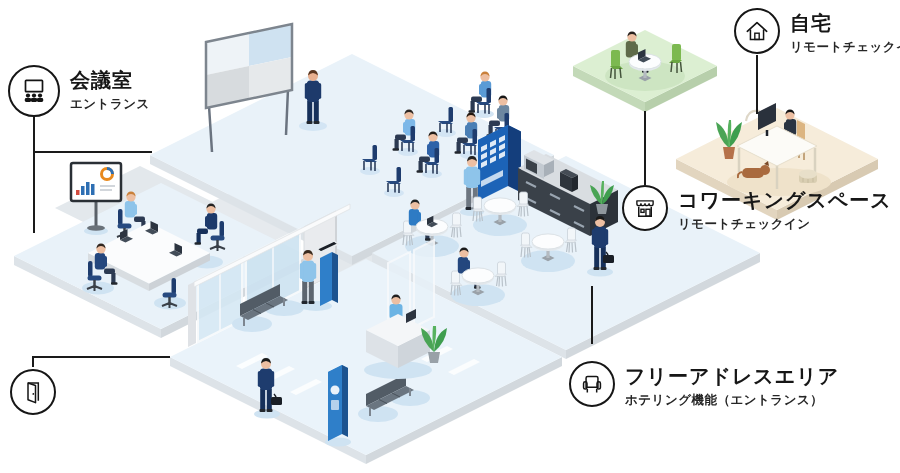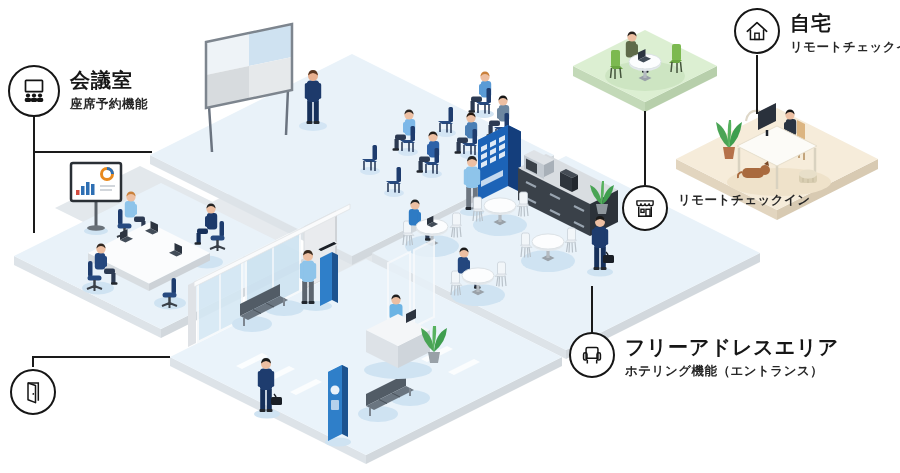--- a/index.html
+++ b/index.html
@@ -394,37 +394,37 @@
             <circle cx="24" cy="30.5" r="3"></circle>
             <circle cx="32.5" cy="30.5" r="3"></circle>
         <rect x="11" y="34" width="9" height="5.5" rx="2"></rect>
             <rect x="19.5" y="34" width="9" height="5.5" rx="2"></rect>
             <rect x="28" y="34" width="9" height="5.5" rx="2"></rect>
       </g>
     </svg>
   </div>
   <div class="c-text">
     <div class="c-title">会議室</div>
-    <div class="c-sub">座席予約機能</div>
+    <div class="c-sub">エントランス</div>
   </div>
 </div>
 
 <div class="callout" style="left:10px;top:369px">
   <div class="c-circle">
     <svg class="c-icon-svg" width="30" height="30" viewBox="0 0 48 48">
       <path d="M16,9.5 L32.5,9.5 L32.5,38" fill="none" stroke="#141414" stroke-width="2.4"></path>
       <path d="M16,9.5 L16,36.5 L28,41 L28,13.5 z" fill="none" stroke="#141414" stroke-width="2.4" stroke-linejoin="round"></path>
       <circle cx="24.5" cy="27" r="1.4" fill="#141414"></circle>
     </svg>
   </div>
   <div class="c-text">
   </div>
 </div>
 
-<div class="callout" style="left:569px;top:332px">
+<div class="callout" style="left:569px;top:361px">
   <div class="c-circle">
     <svg class="c-icon-svg" width="30" height="30" viewBox="0 0 48 48">
       <path d="M17,12 h14 a2.5,2.5 0 0 1 2.5,2.5 V29 H14.5 V14.5 A2.5,2.5 0 0 1 17,12 z" fill="none" stroke="#141414" stroke-width="2.4"></path>
       <rect x="10.5" y="20.5" width="5.5" height="11.5" rx="2.5" fill="none" stroke="#141414" stroke-width="2.4"></rect>
       <rect x="32" y="20.5" width="5.5" height="11.5" rx="2.5" fill="none" stroke="#141414" stroke-width="2.4"></rect>
       <path d="M16.5,32 v5.5 M31.5,32 v5.5" stroke="#141414" stroke-width="2.4"></path>
     </svg>
   </div>
   <div class="c-text">
     <div class="c-title">フリーアドレスエリア</div>
@@ -435,20 +435,21 @@
 <div class="callout" style="left:622px;top:185px">
   <div class="c-circle">
     <svg class="c-icon-svg" width="30" height="30" viewBox="0 0 48 48">
       <path d="M11,12.5 h26 v4.5 a3.25,3.25 0 0 1 -6.5,0 a3.25,3.25 0 0 1 -6.5,0 a3.25,3.25 0 0 1 -6.5,0 a3.25,3.25 0 0 1 -6.5,0 z" fill="none" stroke="#141414" stroke-width="2.2" stroke-linejoin="round"></path>
       <path d="M14,22 V37 H34 V22" fill="none" stroke="#141414" stroke-width="2.4"></path>
       <rect x="25.5" y="26" width="6.5" height="11" fill="none" stroke="#141414" stroke-width="2.2"></rect>
       <rect x="17.5" y="26" width="5" height="5" fill="none" stroke="#141414" stroke-width="2.2"></rect>
     </svg>
   </div>
   <div class="c-text">
+    <div class="c-title">コワーキングスペース</div>
     <div class="c-sub">リモートチェックイン</div>
   </div>
 </div>
 
 <div class="callout" style="left:734px;top:8px">
   <div class="c-circle">
     <svg class="c-icon-svg" width="30" height="30" viewBox="0 0 48 48">
       <path d="M8.5,24.5 L24,10.5 L39.5,24.5" fill="none" stroke="#141414" stroke-width="2.6" stroke-linecap="round" stroke-linejoin="round"></path>
       <path d="M13.5,21.5 V37.5 H34.5 V21.5" fill="none" stroke="#141414" stroke-width="2.4"></path>
       <rect x="20.5" y="27.5" width="7" height="10" fill="none" stroke="#141414" stroke-width="2.2"></rect>

